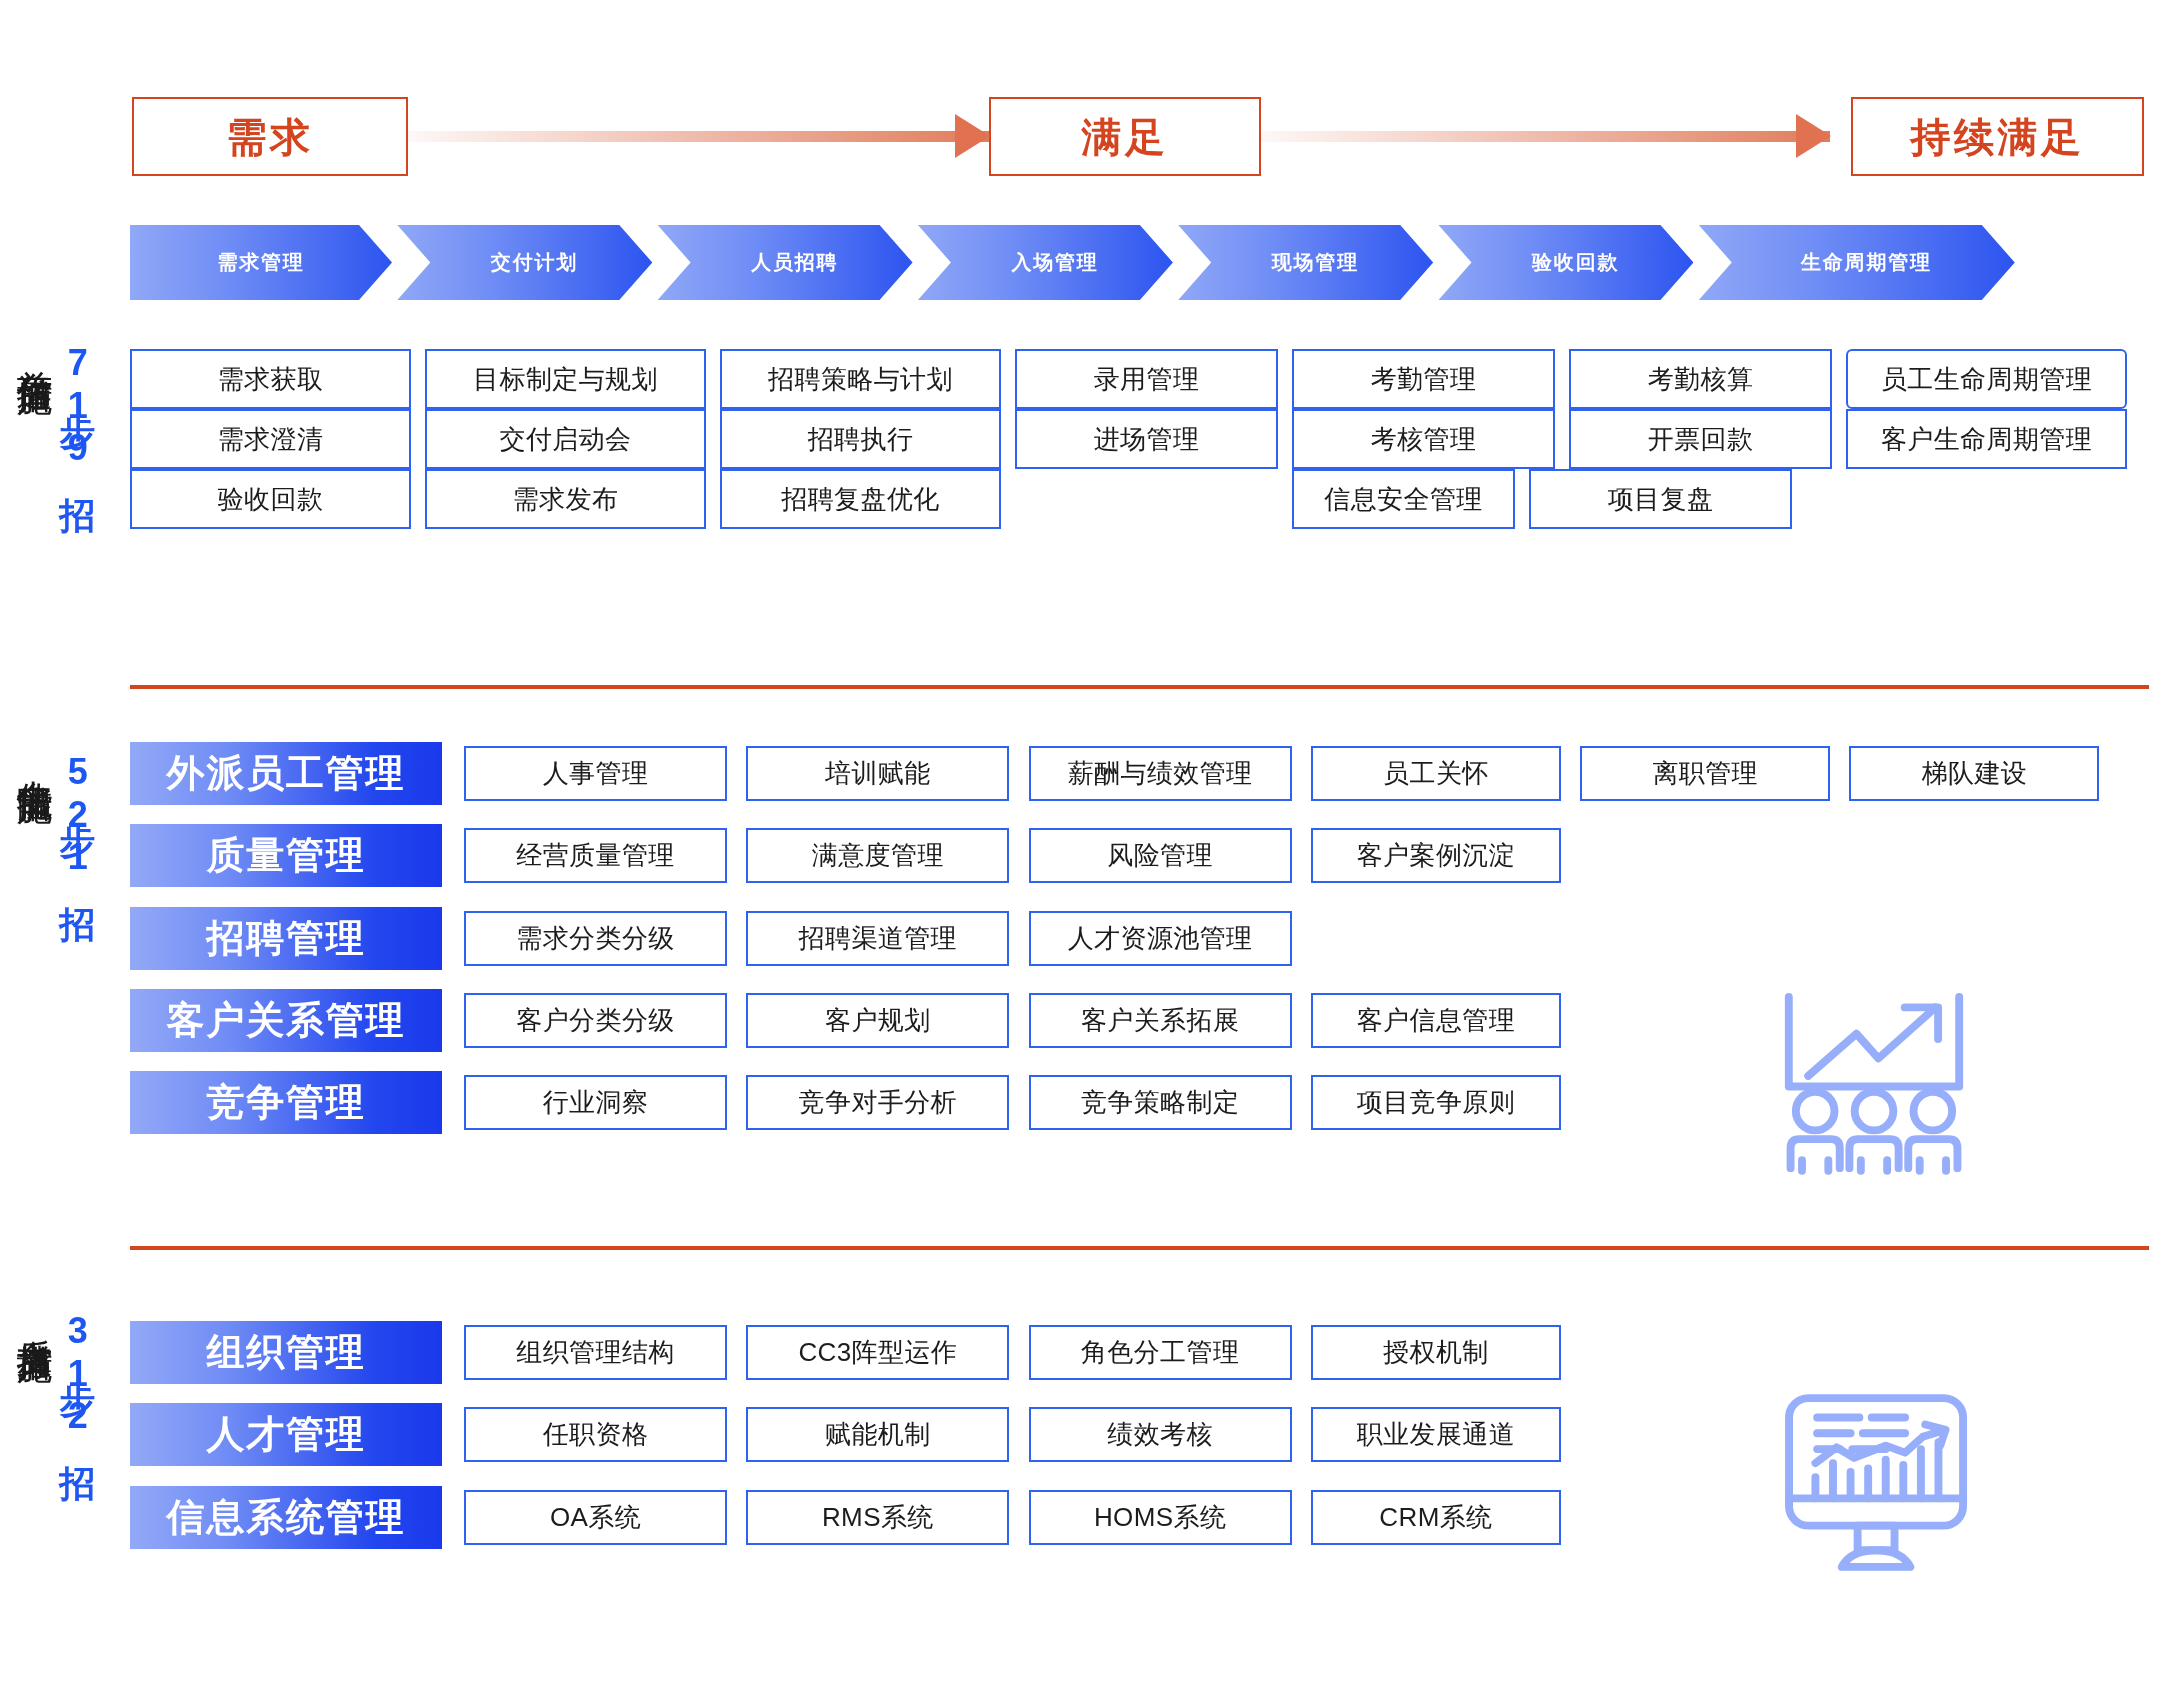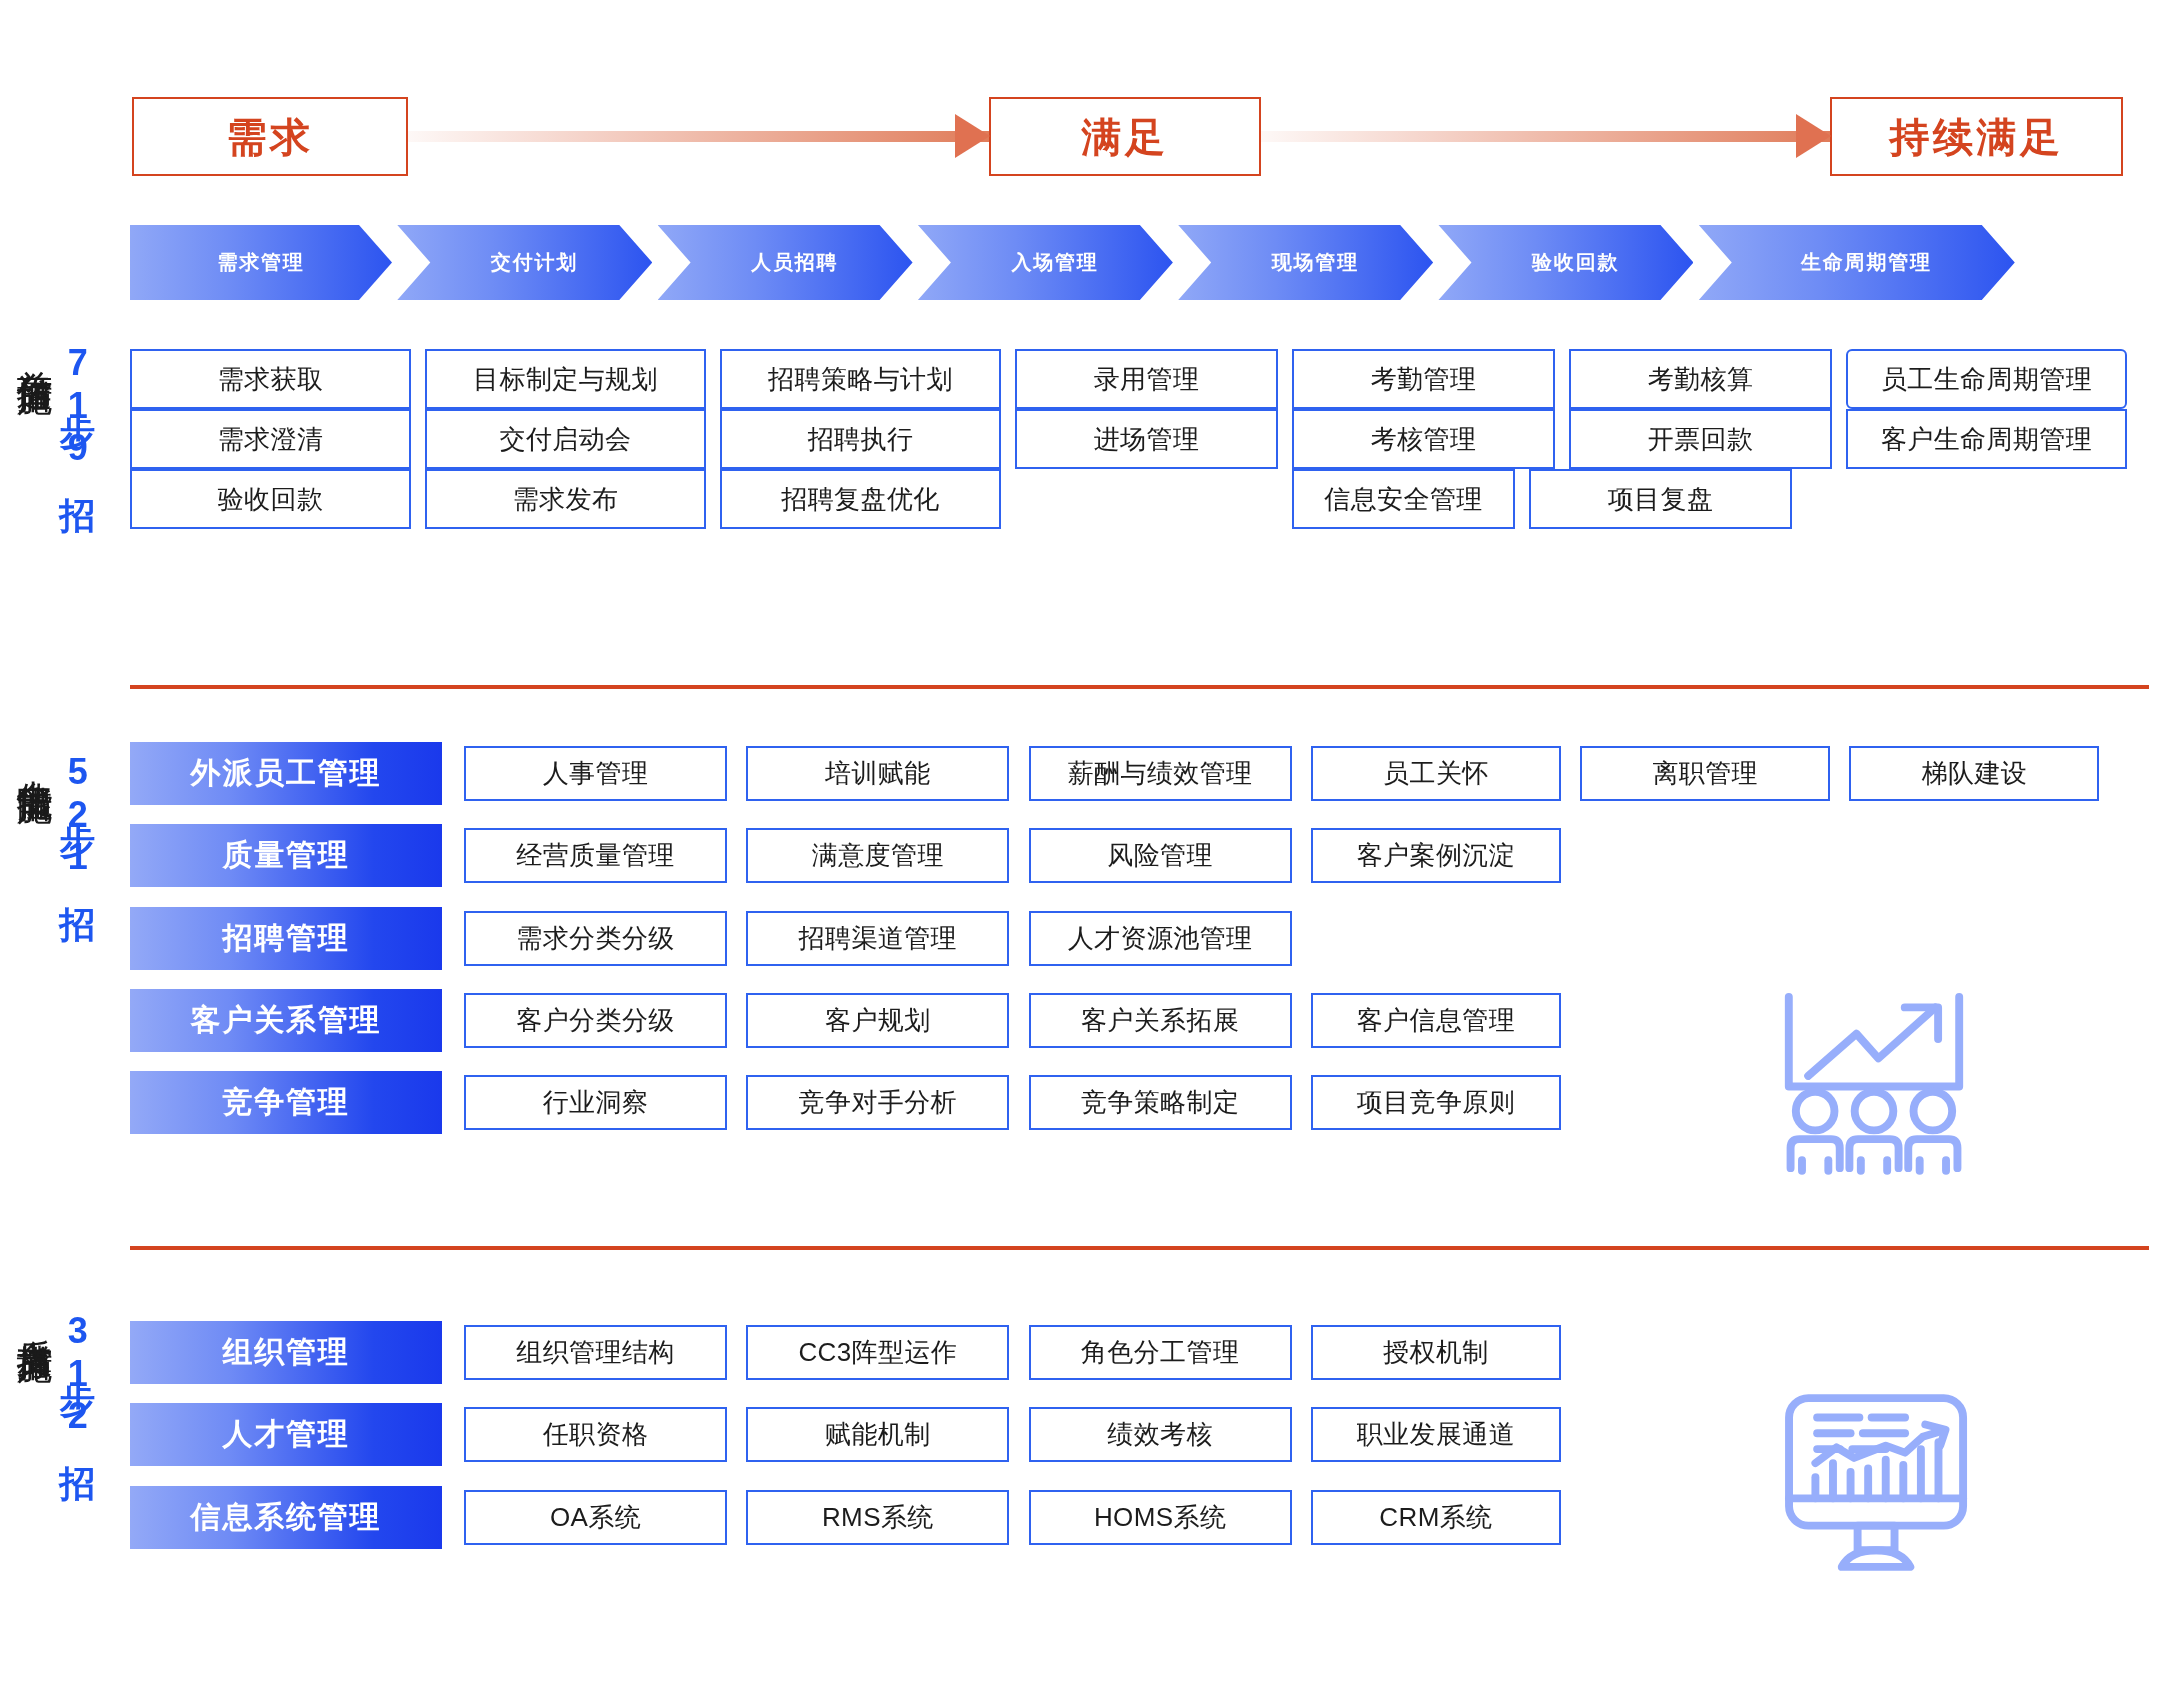--- a/index.html
+++ b/index.html
@@ -24,21 +24,21 @@
     height:79px;
     display:flex;align-items:center;justify-content:center;
     box-sizing:border-box;
   }
   .phase-box .ptxt{
     color:#d4441f;font-weight:bold;font-size:40px;letter-spacing:3.5px;
     line-height:1;
   }
   #phase-0{width:276px;}
   #phase-1{width:272px;}
-  #phase-2{width:293px;}
+  #phase-2{width:293px;margin-left:21px;}
 
   .grad-arrow{
     position:relative;height:12.3px;flex:1;margin:0 0px;
     display:flex;align-items:center;
   }
   .grad-arrow .shaft{
     height:11.4px;width:100%;
     background:linear-gradient(to right,rgba(224,120,90,0.05) 0%,rgba(224,120,90,0.30) 28%,#e07c5a 100%);
   }
   .grad-arrow .head{
@@ -113,21 +113,21 @@
   
   .s1{position:absolute;left:130px;top:349px;}
   .s1-row{display:flex;margin-bottom:0;}
   .s1 .card{height:60px;margin-right:14px;}
 
   
   .cat-row{display:flex;align-items:center;margin-bottom:19.3px;}
   .cat-label{
     width:312px;height:63px;
     background:linear-gradient(to right,#93a9f7 0%,#6f8bf5 32%,#2347ee 78%,#1a39ec 100%);
-    color:#fff;font-weight:bold;font-size:30px;letter-spacing:1.8px;
+    color:#fff;font-weight:bold;font-size:38px;letter-spacing:1.8px;
     display:flex;align-items:center;justify-content:center;
     box-sizing:border-box;
     margin-right:22px;
     white-space:nowrap;
   }
   .cat-row .card{height:55px;margin-right:19.3px;}
 
   .s2{position:absolute;left:130px;top:742px;}
   .s3{position:absolute;left:130px;top:1321px;}
 

